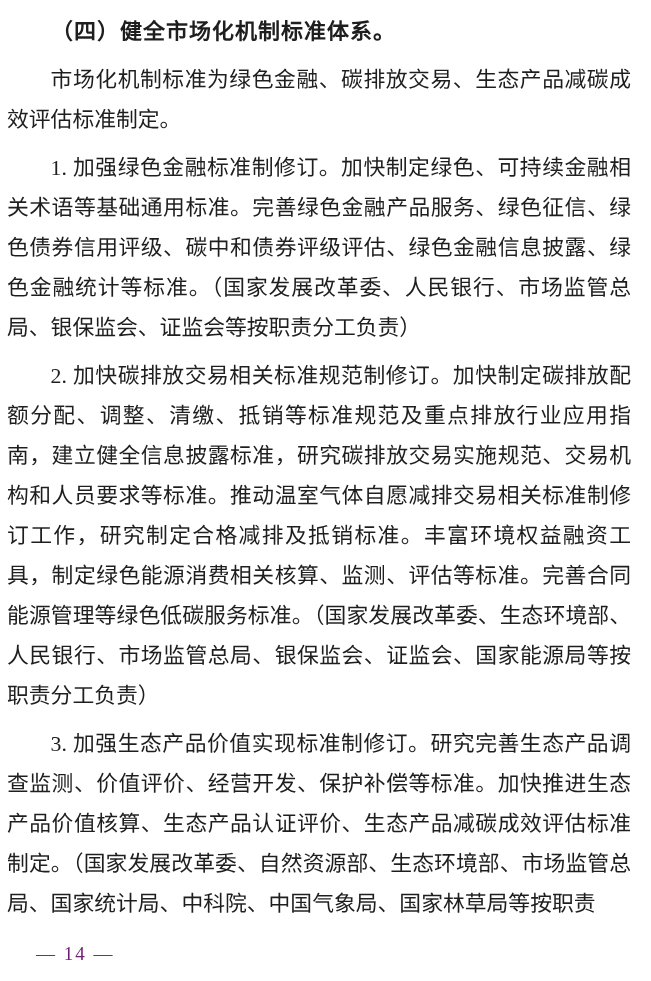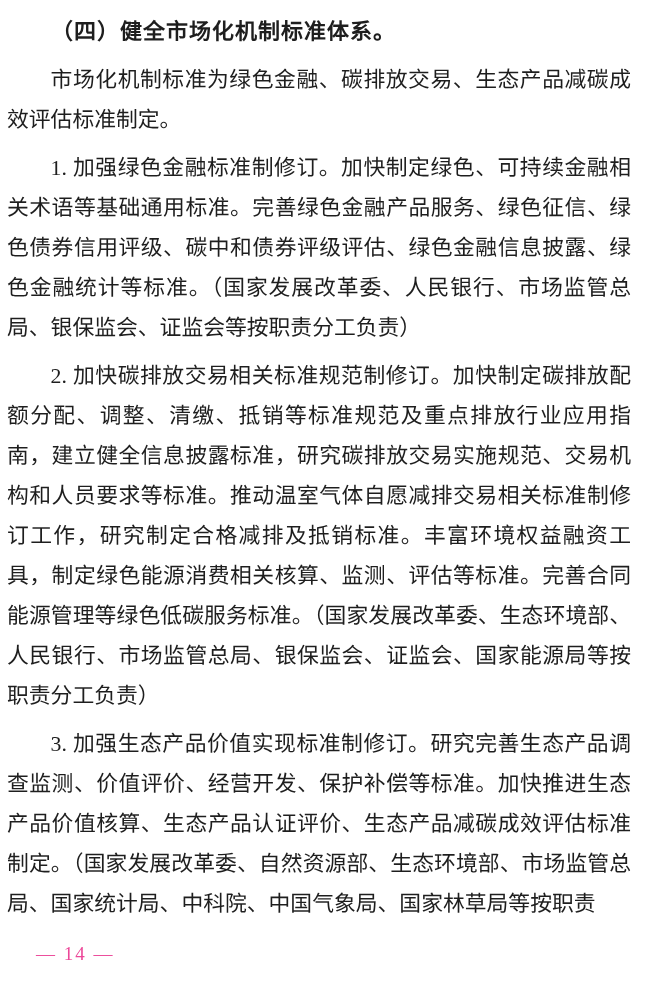--- a/index.html
+++ b/index.html
@@ -36,21 +36,21 @@
   }
   .para.numbered {
     margin-top: 8px;
   }
   .page-number {
     position: absolute;
     left: 36px;
     bottom: 16px;
     font-size: 19px;
     letter-spacing: 2px;
-    color: #ec4899;
+    color: #701a75;
     font-family: "Liberation Serif", "DejaVu Serif", serif;
   }
 </style>
 </head>
 <body>
 
 <div class="page">
   <h2 class="heading">（四）健全市场化机制标准体系。</h2>
 
   <p class="para">市场化机制标准为绿色金融、碳排放交易、生态产品减碳成效评估标准制定。</p>

